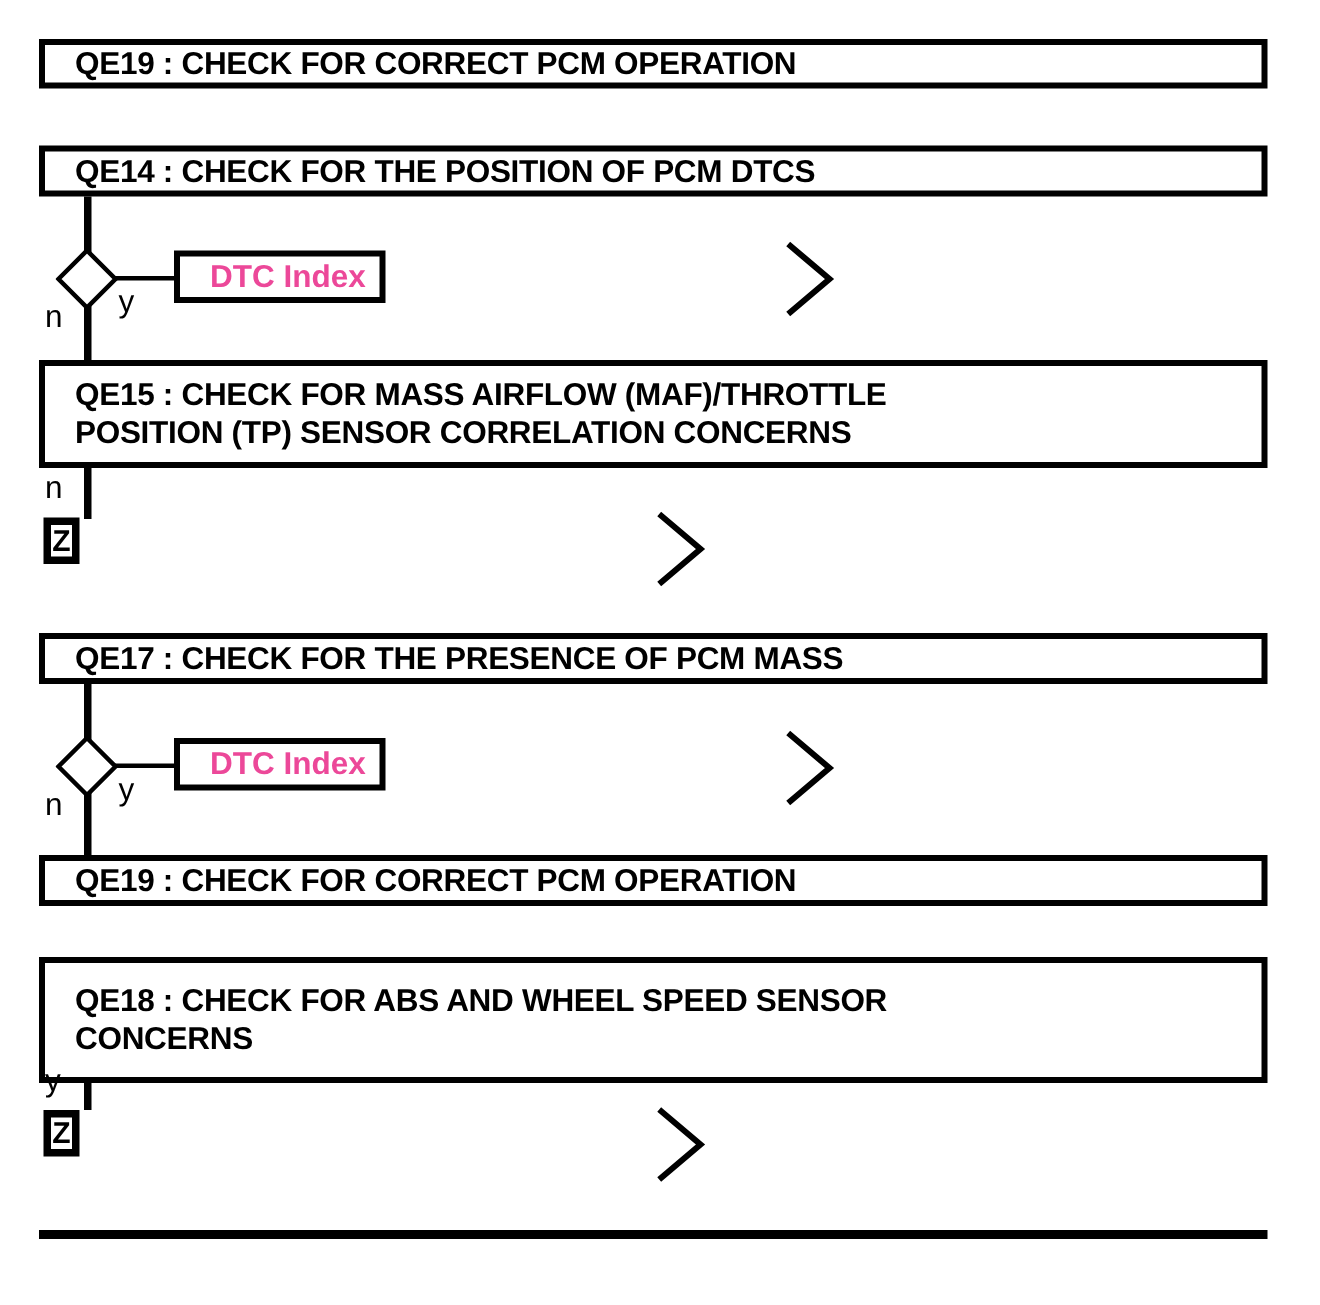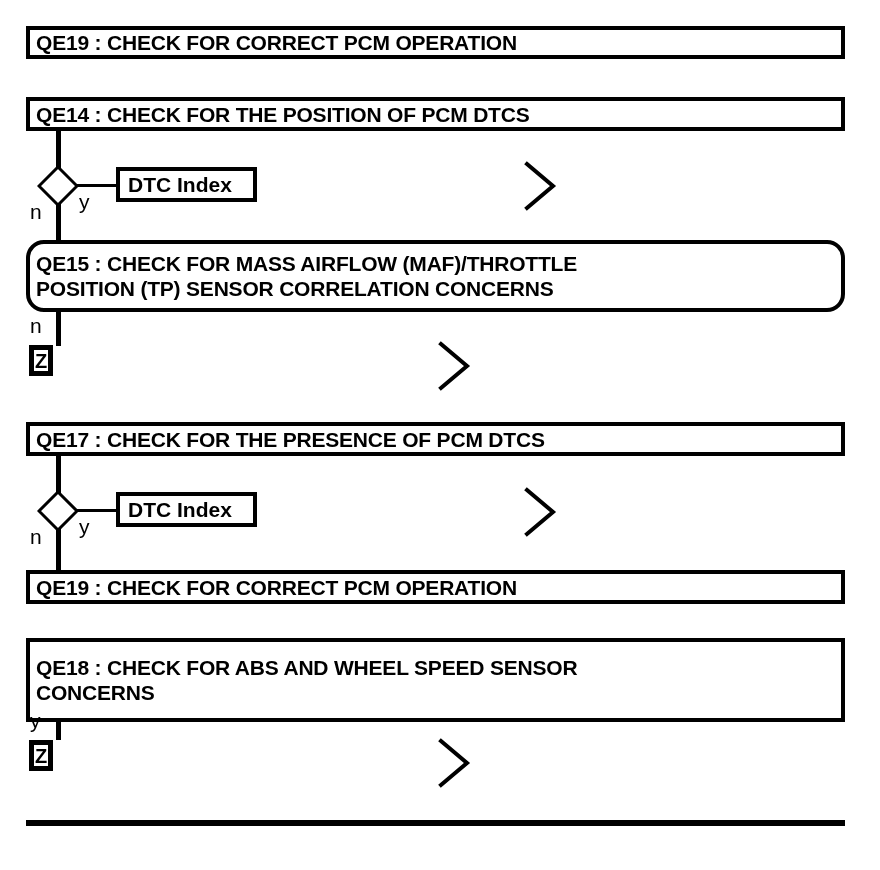--- a/index.html
+++ b/index.html
@@ -29,43 +29,43 @@
     align-items: center;
     z-index: 5;
   }
   .step-box .step-text {
     font-family: "Liberation Sans", sans-serif;
     font-weight: bold;
     font-size: 21px;
     line-height: 25px;
     letter-spacing: -0.2px;
     color: #000000;
-    padding-left: 6px;
+    padding-left: 20px;
     padding-right: 4px;
     white-space: pre-line;
     text-align: left;
   }
 
   
   .ref-box {
     position: absolute;
     box-sizing: border-box;
     border: 4px solid #000000;
     background: #ffffff;
     display: flex;
     align-items: center;
     z-index: 6;
   }
   .ref-box .ref-text {
     font-family: "Liberation Sans", sans-serif;
     font-weight: bold;
     font-size: 21px;
     line-height: 23px;
-    color: #000000;
-    padding-left: 8px;
+    color: #ec4899;
+    padding-left: 20px;
     white-space: nowrap;
     text-align: center;
   }
 
   
   .v-line {
     position: absolute;
     background: #000000;
     width: 5px;
     z-index: 2;
@@ -160,40 +160,40 @@
   <span class="branch-label" style="left:30px; top:201px;">n</span>
 
   <div class="v-line" style="left:56px; top:202px; height:40px;"></div>
 
   <div class="chevron" style="left:524px; top:161px; width:34px; height:50px;">
     <svg width="34" height="50" viewBox="0 0 34 50">
       <polyline points="3,3 29,25 3,47" fill="none" stroke="#000000" stroke-width="4" stroke-linecap="square" stroke-linejoin="miter"></polyline>
     </svg>
   </div>
 
-  <div class="step-box" style="left:26px; top:240px; width:819px; height:72px;border-radius:18px;">
+  <div class="step-box" style="left:26px; top:240px; width:819px; height:72px;">
     <span class="step-text">QE15 : CHECK FOR MASS AIRFLOW (MAF)/THROTTLE
 POSITION (TP) SENSOR CORRELATION CONCERNS</span>
   </div>
 
   <div class="v-line" style="left:56px; top:310px; height:36px;"></div>
   <span class="branch-label" style="left:30px; top:315px;">n</span>
 
   <div class="z-box" style="left:29px; top:345px; width:24px; height:31px;">
     <span class="z-text">Z</span>
   </div>
 
   <div class="chevron" style="left:438px; top:341px; width:34px; height:50px;">
     <svg width="34" height="50" viewBox="0 0 34 50">
       <polyline points="3,3 29,25 3,47" fill="none" stroke="#000000" stroke-width="4" stroke-linecap="square" stroke-linejoin="miter"></polyline>
     </svg>
   </div>
 
   <div class="step-box" style="left:26px; top:422px; width:819px; height:34px;">
-    <span class="step-text">QE17 : CHECK FOR THE PRESENCE OF PCM DTCS</span>
+    <span class="step-text">QE17 : CHECK FOR THE PRESENCE OF PCM MASS</span>
   </div>
 
   <div class="v-line" style="left:56px; top:455px; height:40px;"></div>
 
   <div class="diamond" style="left:37px; top:490px; width:42px; height:42px;">
     <svg width="42" height="42" viewBox="0 0 42 42">
       <polygon points="21,2 40,21 21,40 2,21" fill="#ffffff" stroke="#000000" stroke-width="3"></polygon>
     </svg>
   </div>
 

